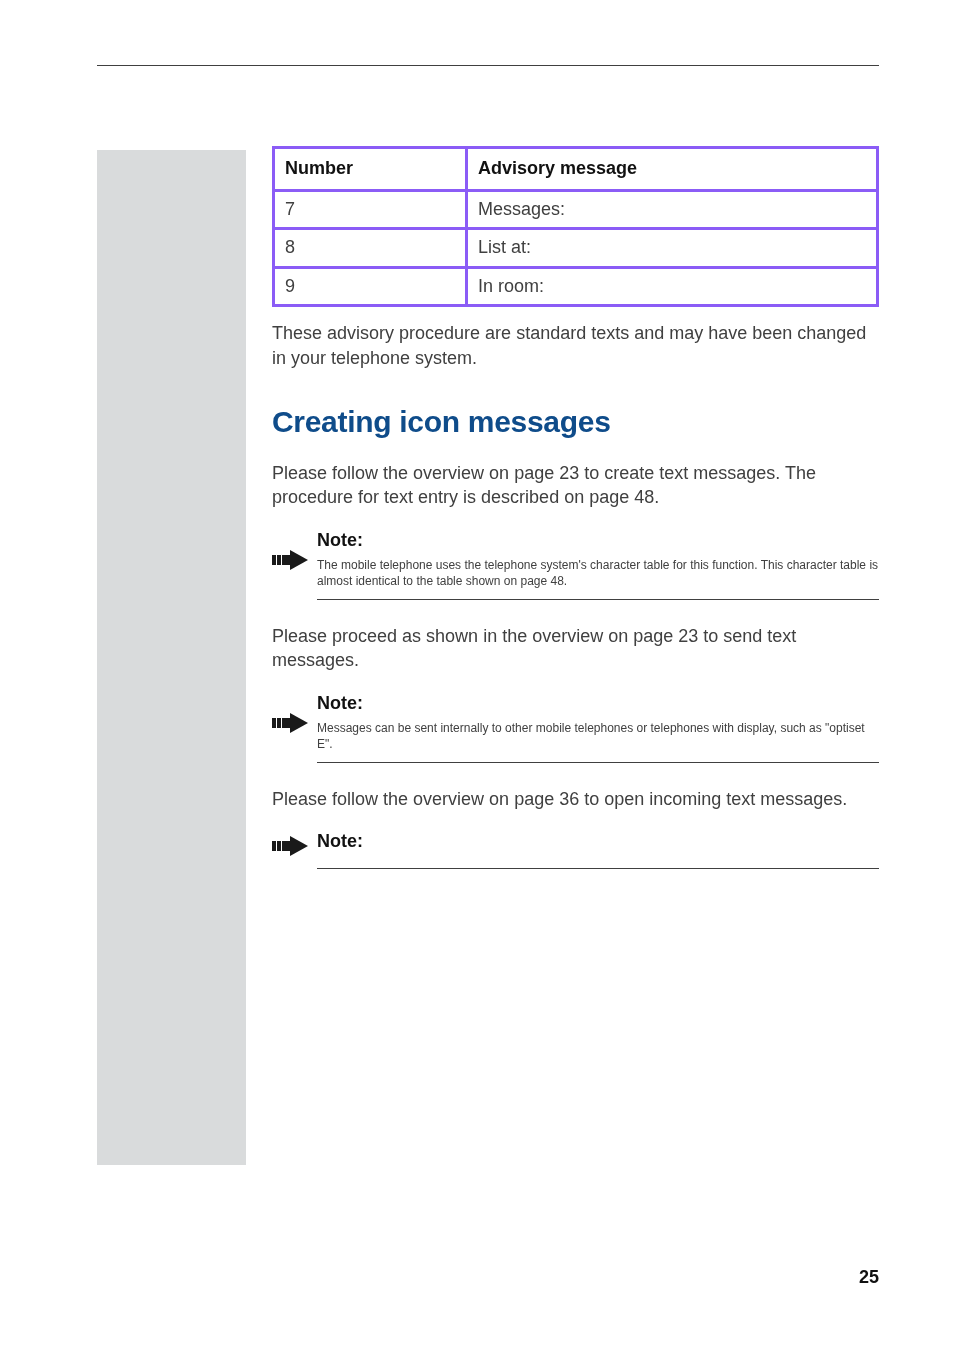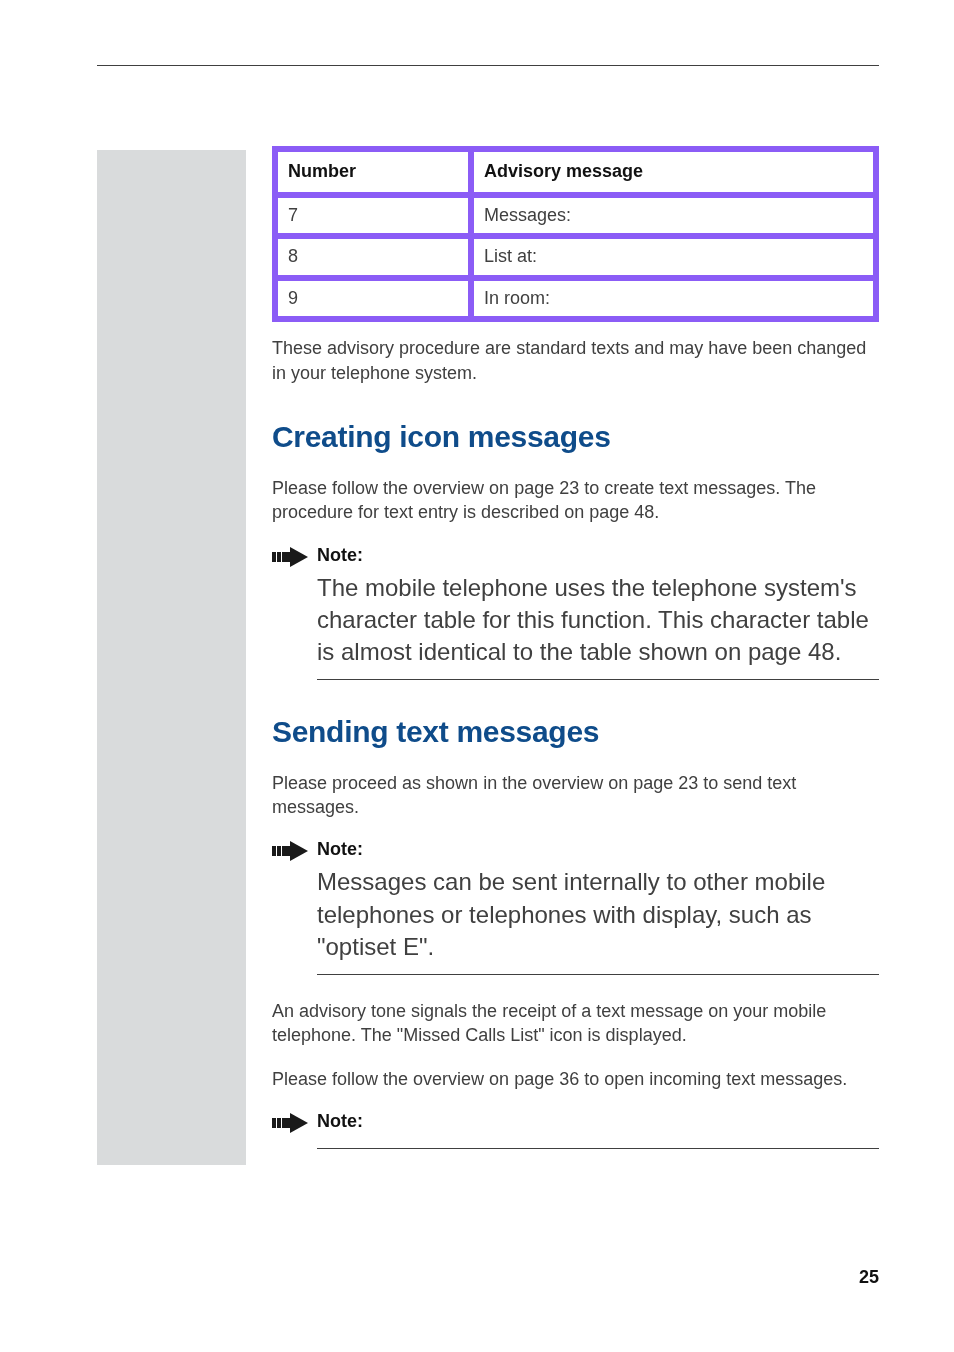--- a/index.html
+++ b/index.html
@@ -32,21 +32,21 @@
   .content {
     margin-left: 175px;
     width: 607px;
   }
   table.adv {
     border-collapse: collapse;
     width: 100%;
     margin-bottom: 14px;
   }
   table.adv th, table.adv td {
-    border: 6px solid #8b5cf6;
+    border: 3px solid #8b5cf6;
     text-align: left;
     font-size: 18px;
     line-height: 1.2;
   }
   table.adv th {
     font-weight: 700;
     color: #111;
     padding: 9px 10px 9px 10px;
   }
   table.adv td {
@@ -72,38 +72,38 @@
     color: #0f4c8a;
     margin: 35px 0 22px 0;
     letter-spacing: -0.3px;
   }
   .note-block {
     margin-left: 0;
     margin-bottom: 24px;
   }
   .note-row {
     display: flex;
-    align-items: flex-start;
+    align-items: center;
   }
   .note-icon-cell {
     width: 45px;
     flex: none;
     padding-top: 2px;
   }
   .note-text-cell {
     flex: 1;
   }
   .note-title {
     font-size: 18px;
     font-weight: 700;
     color: #111;
     margin: 0 0 6px 0;
   }
   .note-body {
-    font-size: 24px;
+    font-size: 12px;
     font-weight: 300;
     color: #404040;
     line-height: 1.35;
     margin: 0;
   }
   .note-rule {
     border: none;
     border-top: 1px solid #404040;
     margin: 10px 0 0 45px;
   }
@@ -167,42 +167,40 @@
           </svg>
         </div>
         <div class="note-text-cell">
           <p class="note-title">Note:</p>
           <p class="note-body">The mobile telephone uses the telephone system's character table for this function. This character table is almost identical to the table shown on page 48.</p>
         </div>
       </div>
       <hr class="note-rule">
     </div>
 
-    <h2 class="section">Sending text messages</h2>
     <p class="body">Please proceed as shown in the overview on page 23 to send text messages.</p>
 
     <div class="note-block">
       <div class="note-row">
         <div class="note-icon-cell">
           <svg class="note-arrow" width="36" height="20" viewBox="0 0 36 20">
             <rect x="0" y="5" width="4" height="10" fill="#1a1a1a"></rect>
             <rect x="5" y="5" width="4" height="10" fill="#1a1a1a"></rect>
             <rect x="10" y="5" width="8" height="10" fill="#1a1a1a"></rect>
             <polygon points="18,0 36,10 18,20" fill="#1a1a1a"></polygon>
           </svg>
         </div>
         <div class="note-text-cell">
           <p class="note-title">Note:</p>
           <p class="note-body">Messages can be sent internally to other mobile telephones or telephones with display, such as "optiset E".</p>
         </div>
       </div>
       <hr class="note-rule">
     </div>
 
-    <p class="body">An advisory tone signals the receipt of a text message on your mobile telephone. The "Missed Calls List" icon is displayed.</p>
     <p class="body">Please follow the overview on page 36 to open incoming text messages.</p>
 
     <div class="note-block">
       <div class="note-row">
         <div class="note-icon-cell">
           <svg class="note-arrow" width="36" height="20" viewBox="0 0 36 20">
             <rect x="0" y="5" width="4" height="10" fill="#1a1a1a"></rect>
             <rect x="5" y="5" width="4" height="10" fill="#1a1a1a"></rect>
             <rect x="10" y="5" width="8" height="10" fill="#1a1a1a"></rect>
             <polygon points="18,0 36,10 18,20" fill="#1a1a1a"></polygon>

